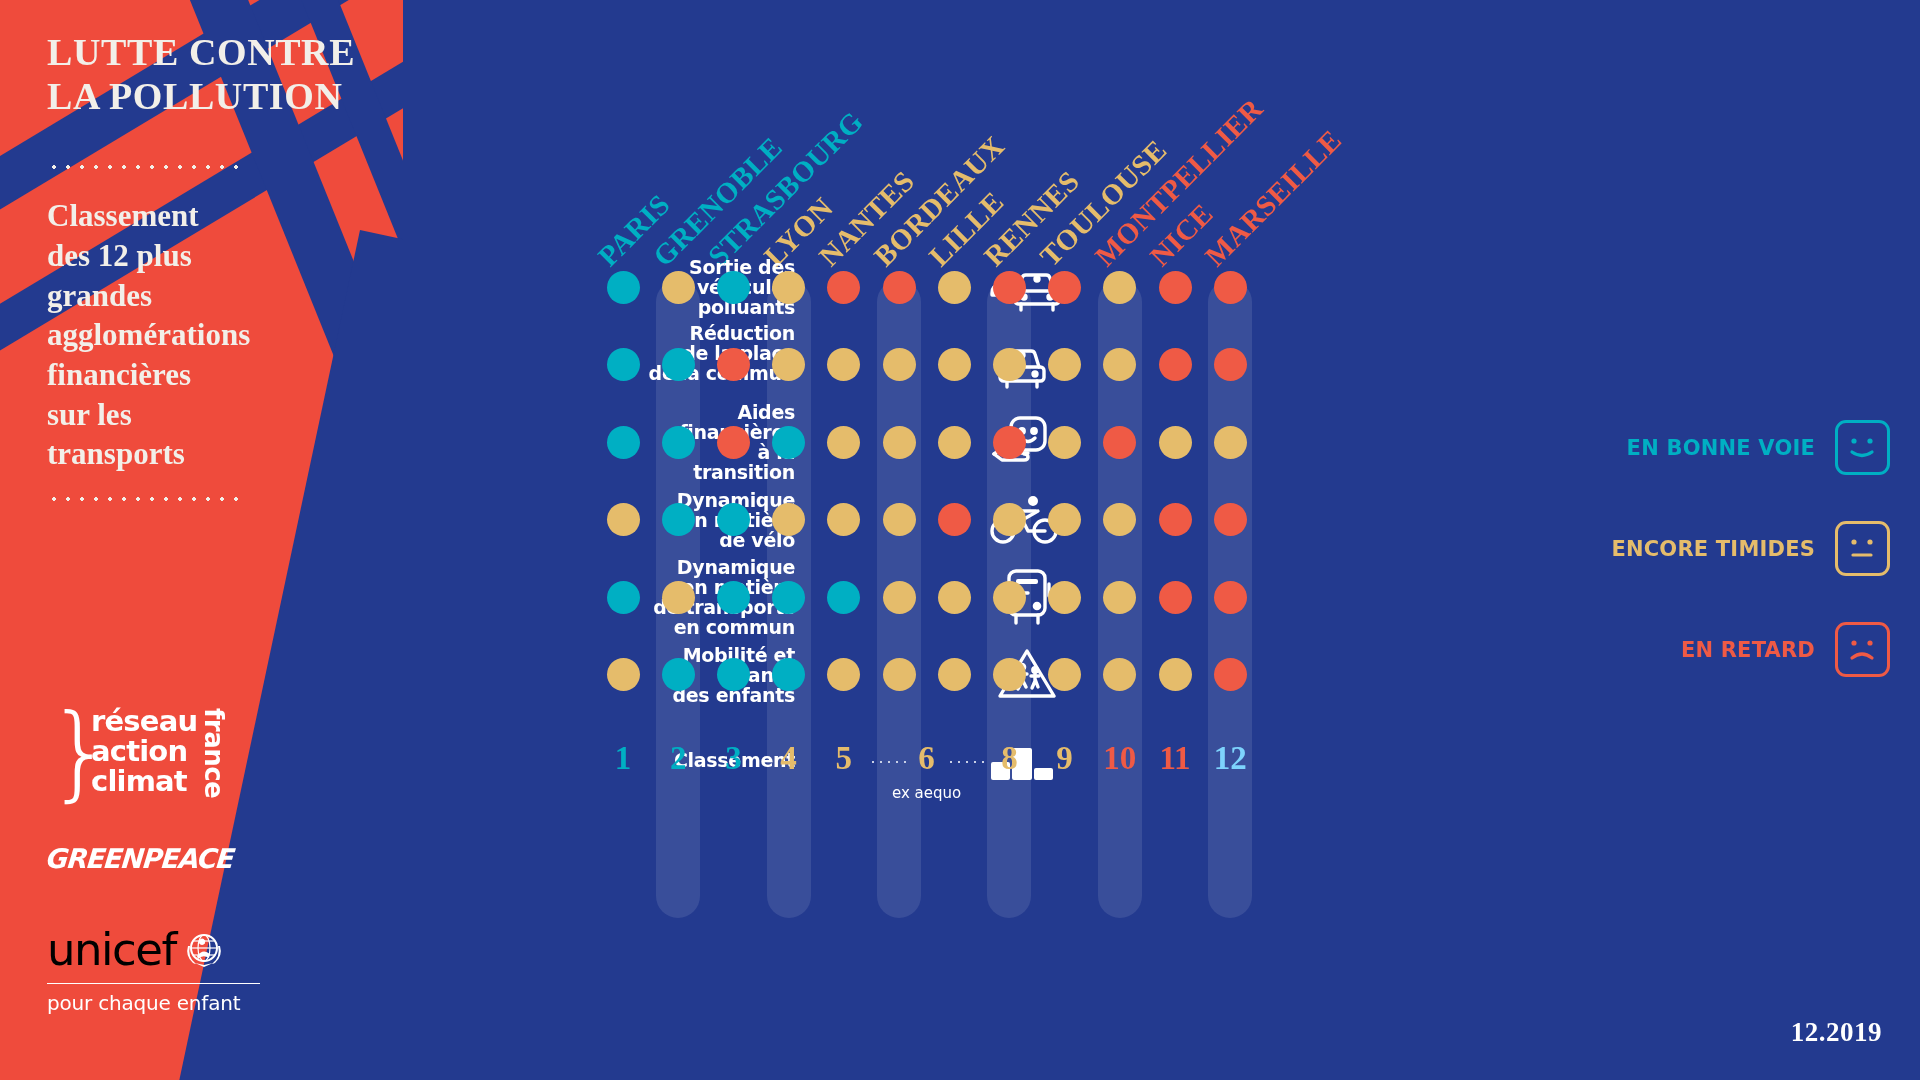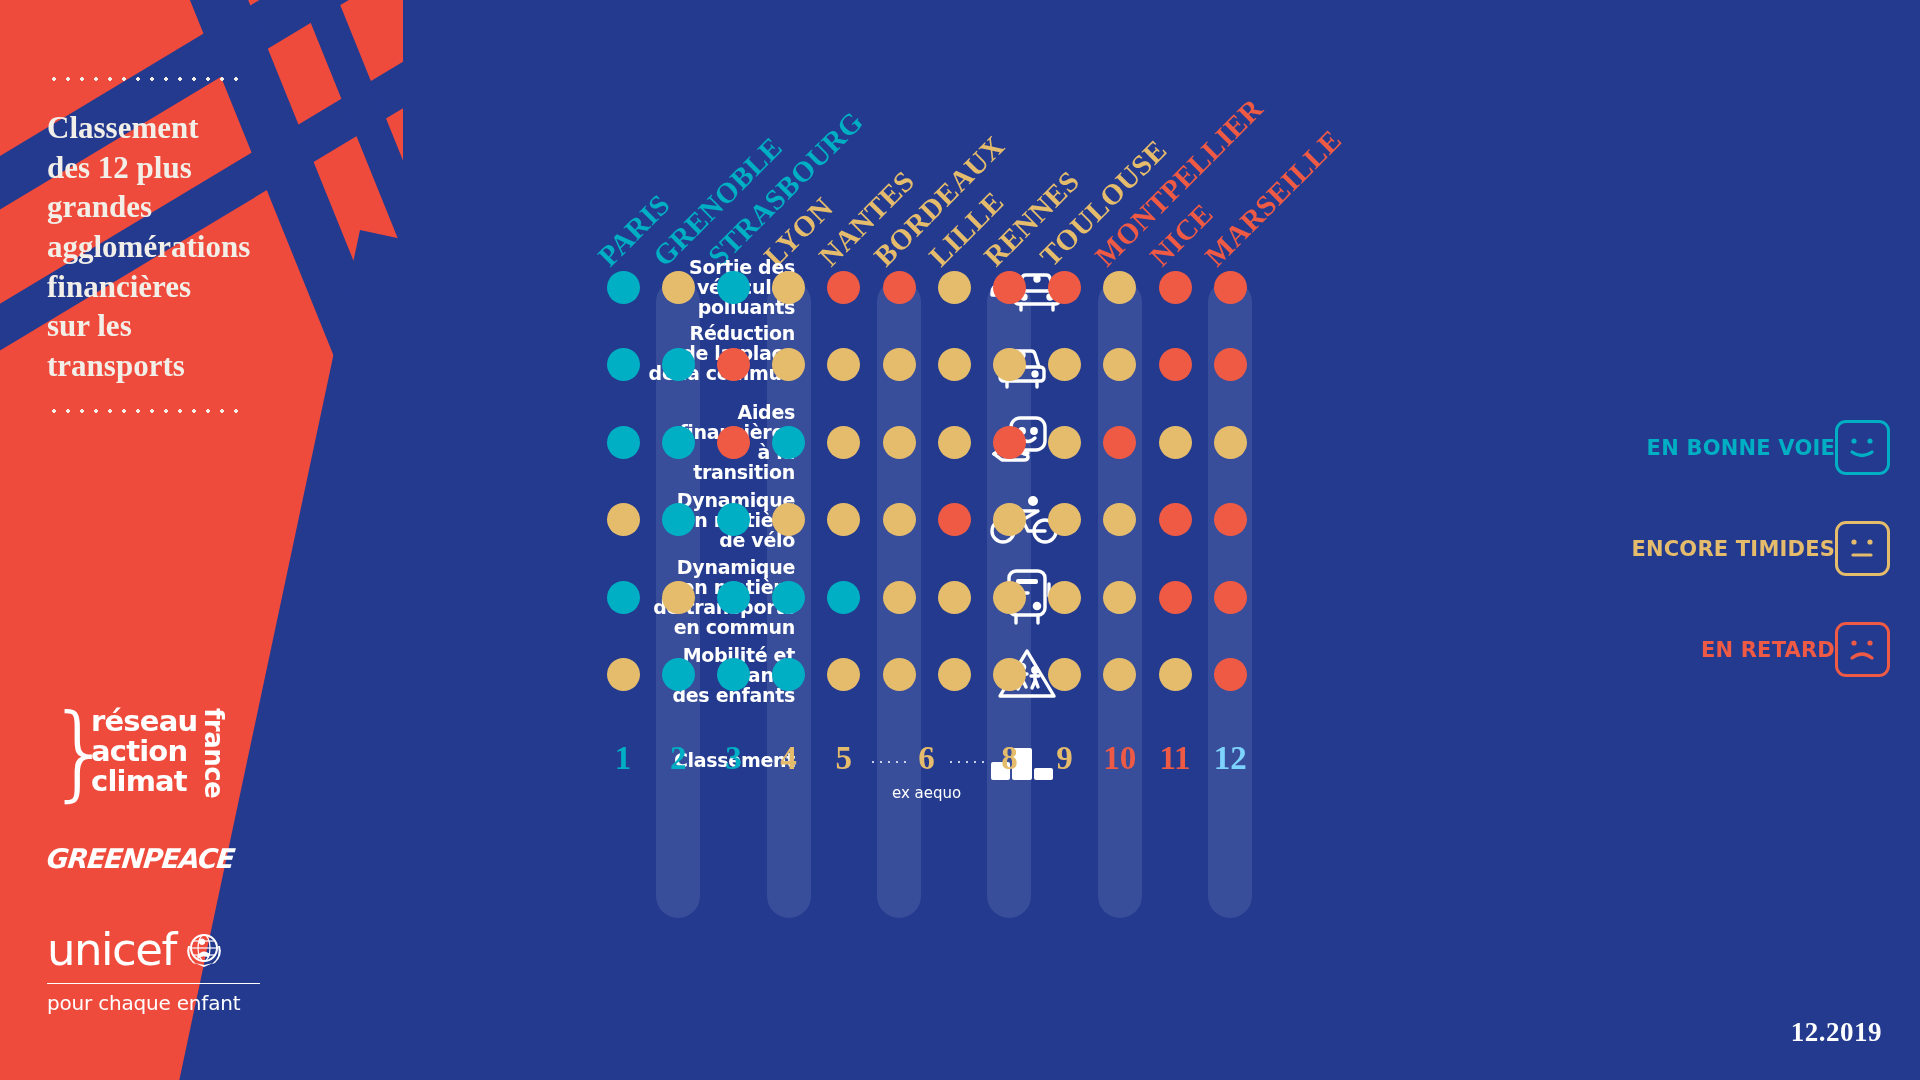--- a/index.html
+++ b/index.html
@@ -112,21 +112,21 @@
     color: #fff;
     font-family: "DejaVu Sans", sans-serif;
     font-weight: bold;
     font-style: italic;
     font-size: 27px;
     letter-spacing: -1.2px;
     transform: skewX(-6deg);
   }
 
   #unicef-logo { margin-top: 52px; width: 215px; }
-  #unicef-top { display: flex; align-items: center; color: #ffffff; }
+  #unicef-top { display: flex; align-items: center; color: #000000; }
   #unicef-word {
     font-family: "DejaVu Sans", sans-serif;
     font-size: 45px;
     letter-spacing: -1.5px;
     line-height: 46px;
   }
   #unicef-emblem { margin-left: 6px; }
   #unicef-rule { height: 1px; background: #fff; margin: 9px 0 7px 0; width: 213px; }
   #unicef-tag {
     color: #fff;
@@ -225,20 +225,21 @@
     position: absolute;
     left: 1590px;
     top: 420px;
     width: 300px;
   }
   .legend-row {
     display: flex;
     align-items: center;
     justify-content: flex-end;
     margin-bottom: 46px;
+    gap: 20px;
   }
   .legend-label {
     font-family: "DejaVu Sans", sans-serif;
     font-weight: bold;
     font-size: 21px;
     letter-spacing: 0.2px;
     text-align: right;
   }
   .legend-face {
     width: 55px; height: 55px;
@@ -263,20 +264,22 @@
 
 <div id="left-panel">
   <div class="stripe stripe-a"></div>
   <div class="stripe stripe-b"></div>
   <div class="stripe stripe-c"></div>
   <div class="stripe stripe-d"></div>
   <div class="wedge"></div>
 
   <div id="left-content">
     <div id="main-title">
+        <div>LUTTE CONTRE</div>
+        <div>LA POLLUTION</div>
       </div>
     <div class="dot-rule"></div>
     <div id="subtitle">
         <div>Classement</div>
         <div>des 12 plus</div>
         <div>grandes</div>
         <div>agglomérations</div>
         <div>financières</div>
         <div>sur les</div>
         <div>transports</div>

